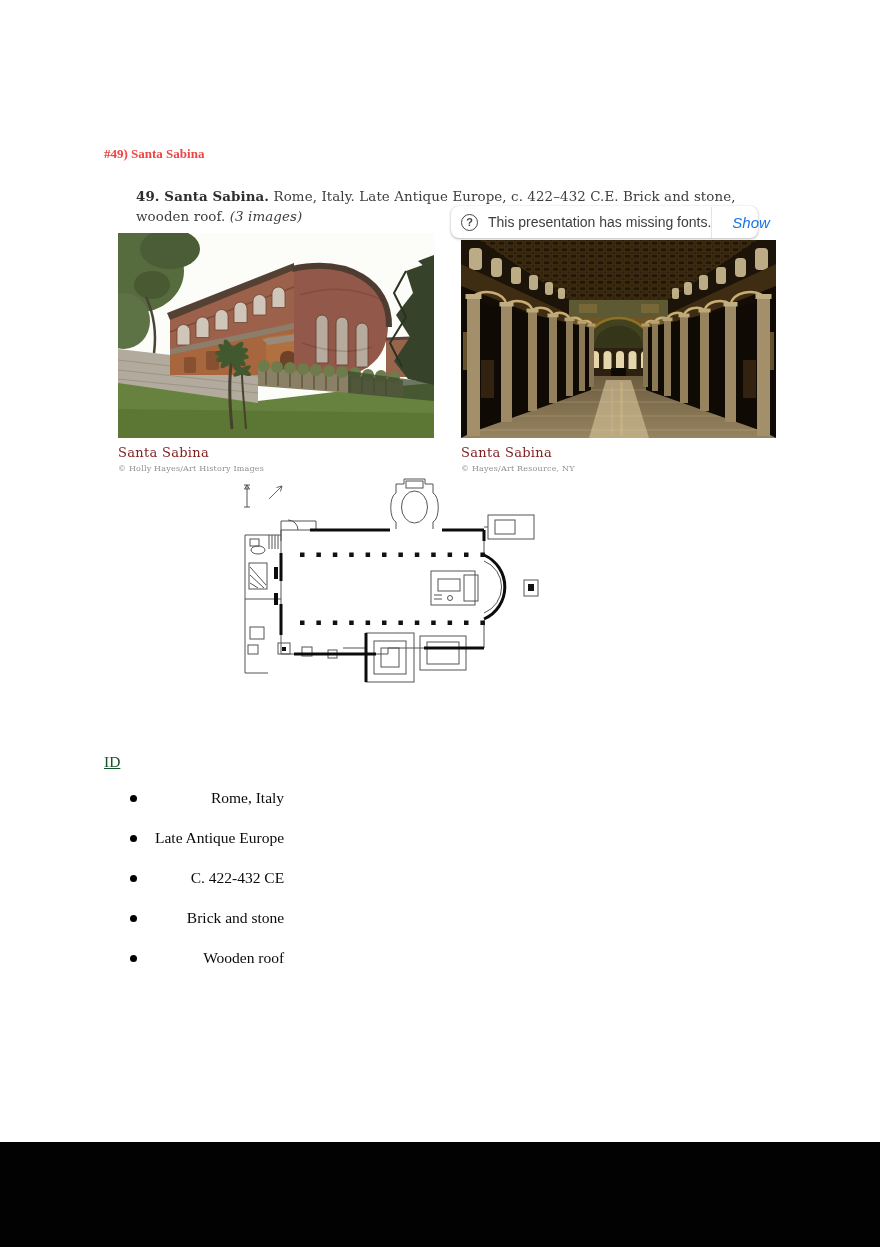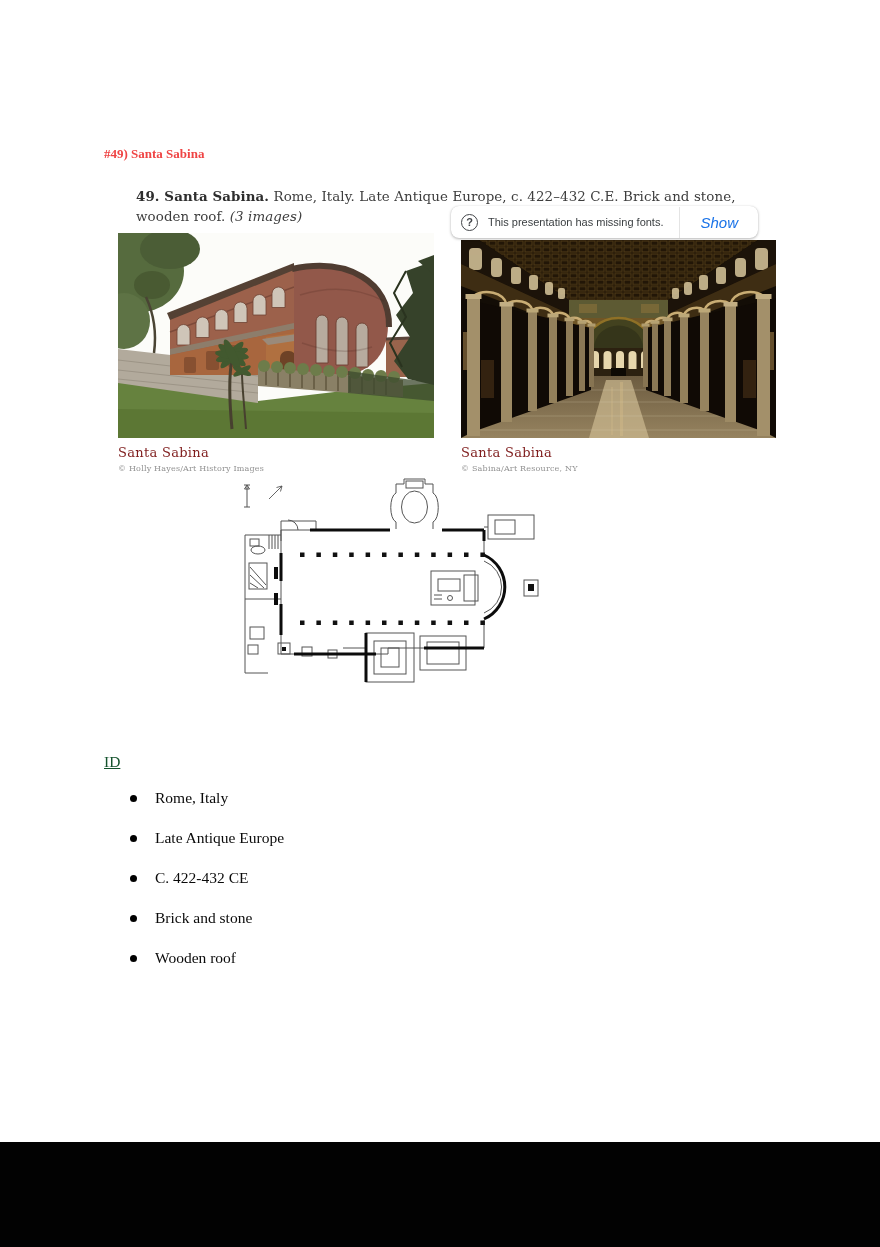--- a/index.html
+++ b/index.html
@@ -11,21 +11,21 @@
   .doc-heading{
     position:absolute;left:104px;top:146px;margin:0;
     font-size:13px;font-weight:bold;color:#ef4444;
     font-family:"Liberation Serif",serif;
   }
   .id-heading{
     position:absolute;left:104px;top:753px;margin:0;
     font-size:15.5px;font-weight:normal;text-decoration:underline;color:#14532d;
   }
   ul.id-list{
-    position:absolute;left:126px;top:790px;margin:0;padding:0;list-style:none;
+    position:absolute;left:126px;top:790px;margin:0;padding:0;list-style:none;text-align:right;
   }
   ul.id-list li{
     position:relative;padding-left:29px;margin-bottom:23.5px;
     font-size:15.5px;line-height:16.5px;color:#0a0a0a;
   }
   ul.id-list li .bullet-dot{
     position:absolute;left:4px;top:5px;width:7px;height:7px;border-radius:50%;
     background:#000;
   }
   
@@ -58,21 +58,21 @@
     display:flex;align-items:center;padding:0 0 0 10px;box-sizing:border-box;
     font-family:"Liberation Sans",sans-serif;
   }
   .toast .q-icon{
     width:17px;height:17px;border:1.6px solid #424549;border-radius:50%;
     display:flex;align-items:center;justify-content:center;flex:0 0 auto;
     font-size:11px;font-weight:bold;color:#424549;box-sizing:border-box;
     line-height:1;
   }
   .toast .toast-msg{
-    flex:1;margin-left:10px;font-size:11px;color:#3c4043;white-space:nowrap;
+    flex:1;margin-left:10px;font-size:14px;color:#3c4043;white-space:nowrap;
   }
   .toast .toast-divider{
     width:1px;height:31px;background:#e4e4e4;flex:0 0 auto;
   }
   .toast .toast-action{
     flex:0 0 auto;padding:0 20px;font-size:15px;color:#1a73e8;cursor:pointer;
     background:none;border:none;font-family:"Liberation Sans",sans-serif;font-style:italic;
   }
   
   .footer-bar{
@@ -313,21 +313,21 @@
       </g>
     </g>
   </svg>
 
   <div class="photo-caption left">
     <div class="pc-title">Santa Sabina</div>
     <div class="pc-credit">© Holly Hayes/Art History Images</div>
   </div>
   <div class="photo-caption right">
     <div class="pc-title">Santa Sabina</div>
-    <div class="pc-credit">© Sabina/Art Resource, NY</div>
+    <div class="pc-credit">© Hayes/Art Resource, NY</div>
   </div>
 
   <div class="toast">
     <span class="q-icon">?</span>
     <span class="toast-msg">This presentation has missing fonts.</span>
     <span class="toast-divider"></span>
     <button class="toast-action">Show</button>
   </div>
 
   <svg class="plan" width="305" height="210" viewBox="0 0 305 210" role="img" aria-label="basilica-floor-plan-drawing">

